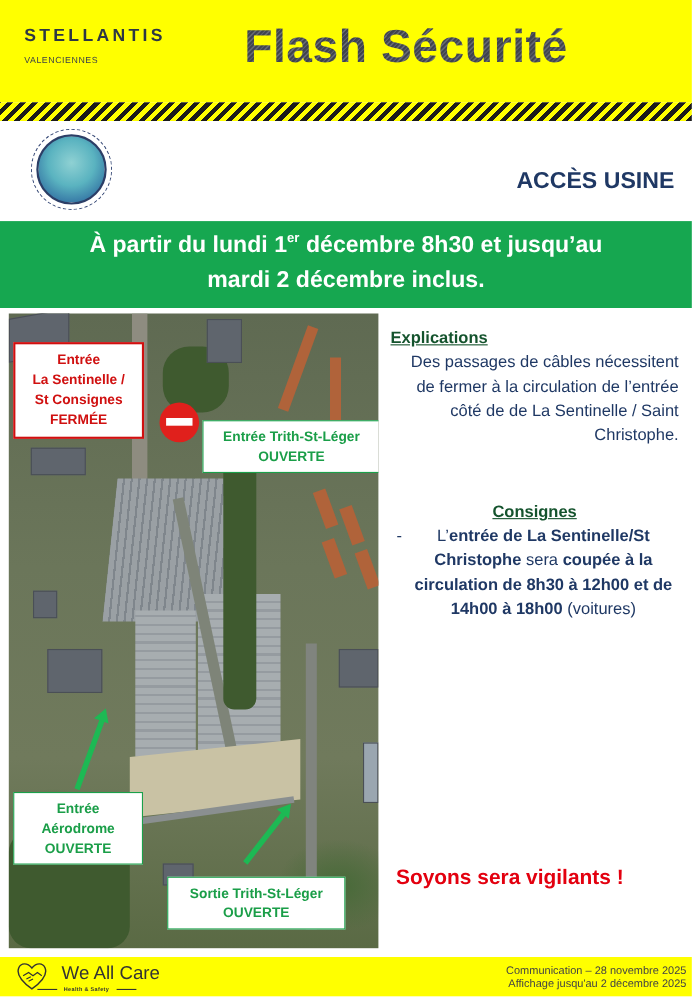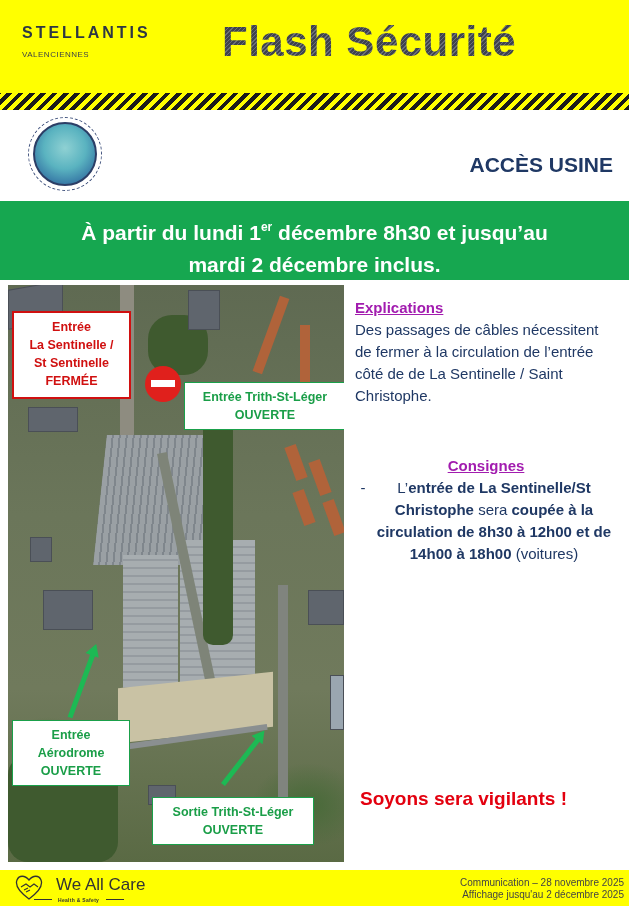--- a/index.html
+++ b/index.html
@@ -27,21 +27,21 @@
   .logo-circle {
     position: absolute; left: 33px; top: 12px; width: 64px; height: 64px; border-radius: 50%;
     background: radial-gradient(circle at 50% 40%, #8fd1d3 0%, #5ab3c0 45%, #3a7ea8 75%, #2e5e8e 100%);
     border: 2px solid #2c3e66;
   }
   .logo-ring { position: absolute; left: 28px; top: 7px; width: 74px; height: 74px; border-radius: 50%; border: 1px dashed #3c4e7a; }
   .title-red { position: absolute; right: 14px; top: 10px; font-size: 21px; font-weight: bold; color: #c00000; letter-spacing: -0.3px; }
   .title-blue { position: absolute; right: 16px; top: 43px; font-size: 21px; font-weight: bold; color: #1f3864; }
 
   
-  .banner { position: absolute; left: 0; top: 201px; width: 629px; height: 79px; background: #16a750; color: #fff; text-align: center; font-weight: bold; font-size: 21px; line-height: 32px; padding-top: 16px; }
+  .banner { position: absolute; left: 0; top: 201px; width: 629px; height: 79px; background: #16a750; color: #fff; text-align: center; font-weight: bold; font-size: 21px; line-height: 32px; padding-top: 6px; }
   .banner sup { font-size: 12px; vertical-align: 9px; line-height: 0; }
 
   
   .map {
     position: absolute; left: 8px; top: 285px; width: 336px; height: 577px; overflow: hidden;
     background:
       radial-gradient(ellipse 60px 40px at 40px 460px, #4d6b3a 0%, transparent 70%),
       radial-gradient(ellipse 80px 60px at 300px 520px, #476a38 0%, transparent 70%),
       linear-gradient(180deg, #5f6a52 0%, #6b765a 40%, #707a5c 70%, #5a6a44 100%);
   }
@@ -58,22 +58,22 @@
   .label-green { border: 1.5px solid #1aa04a; color: #1a9e48; }
 
   .no-entry { position: absolute; left: 137px; top: 81px; width: 36px; height: 36px; border-radius: 50%; background: #e0201c; }
   .no-entry::after { content: ""; position: absolute; left: 6px; top: 14px; width: 24px; height: 7px; background: #fff; }
 
   .arrow { position: absolute; height: 5px; background: #1db954; transform-origin: 0 50%; }
   .arrow::after { content: ""; position: absolute; right: -8px; top: -5px; border-left: 12px solid #1db954; border-top: 7.5px solid transparent; border-bottom: 7.5px solid transparent; }
 
   
   .col { position: absolute; left: 355px; width: 262px; color: #1f3864; font-size: 15px; line-height: 22px; }
-  .col h3 { font-size: 15px; font-weight: bold; text-decoration: underline; color: #a21caf; }
-  .col p { font-weight: normal; }
+  .col h3 { font-size: 15px; font-weight: bold; text-decoration: underline; color: #14532d; }
+  .col p { font-weight: normal; text-align: right; }
   .bullet { display: flex; }
   .bullet .dash { width: 16px; flex: none; }
   .bullet b { font-weight: bold; }
   .vigilant { position: absolute; left: 360px; top: 788px; font-size: 19px; font-weight: bold; color: #e3000f; }
 
   
   .footer { position: absolute; left: 0; top: 870px; width: 629px; height: 36px; background: #ffff00; }
   .care-icon { position: absolute; left: 14px; top: 3px; width: 30px; height: 28px; }
   .care-text { position: absolute; left: 56px; top: 5px; font-size: 17px; color: #333; }
   .care-sub { position: absolute; left: 56px; top: 27px; font-size: 5px; color: #333; font-weight: bold; letter-spacing: 0.3px; }
@@ -127,21 +127,21 @@
   <div class="bldg" style="left:322px;top:390px;width:14px;height:55px;background:#9aa6b0;"></div>
   <div class="sand" style="left:110px;top:395px;width:155px;height:55px;transform:skewY(-6deg);"></div>
   <div class="road" style="left:100px;top:450px;width:160px;height:6px;transform:rotate(-8deg);"></div>
   <div class="trees" style="left:0;top:470px;width:110px;height:107px;border-radius:20px;"></div>
   <div class="bldg" style="left:140px;top:500px;width:28px;height:20px;"></div>
   <div class="road" style="left:270px;top:300px;width:10px;height:260px;background:#80847e;"></div>
 
   <div class="label-box label-red" style="left:4px;top:26px;width:119px;height:88px;padding-top:5px;">
     <div>Entrée</div>
     <div>La Sentinelle /</div>
-    <div>St Sentinelle</div>
+    <div>St Consignes</div>
     <div>FERMÉE</div>
   </div>
   <div class="no-entry"></div>
 
   <div class="label-box label-green" style="left:176px;top:97px;width:162px;height:48px;padding-top:5px;">
     <div>Entrée Trith-St-Léger</div>
     <div>OUVERTE</div>
   </div>
 
   <div class="arrow" style="left:62px;top:430px;width:70px;transform:rotate(-70deg);"></div>

